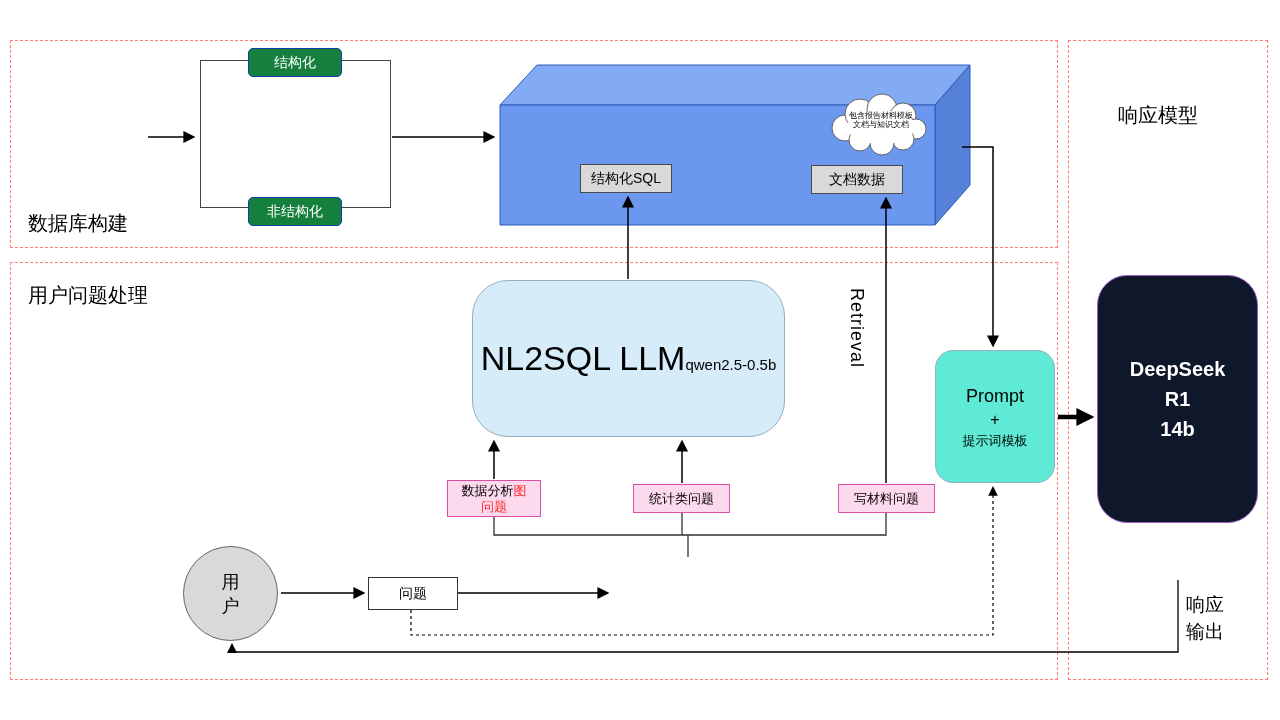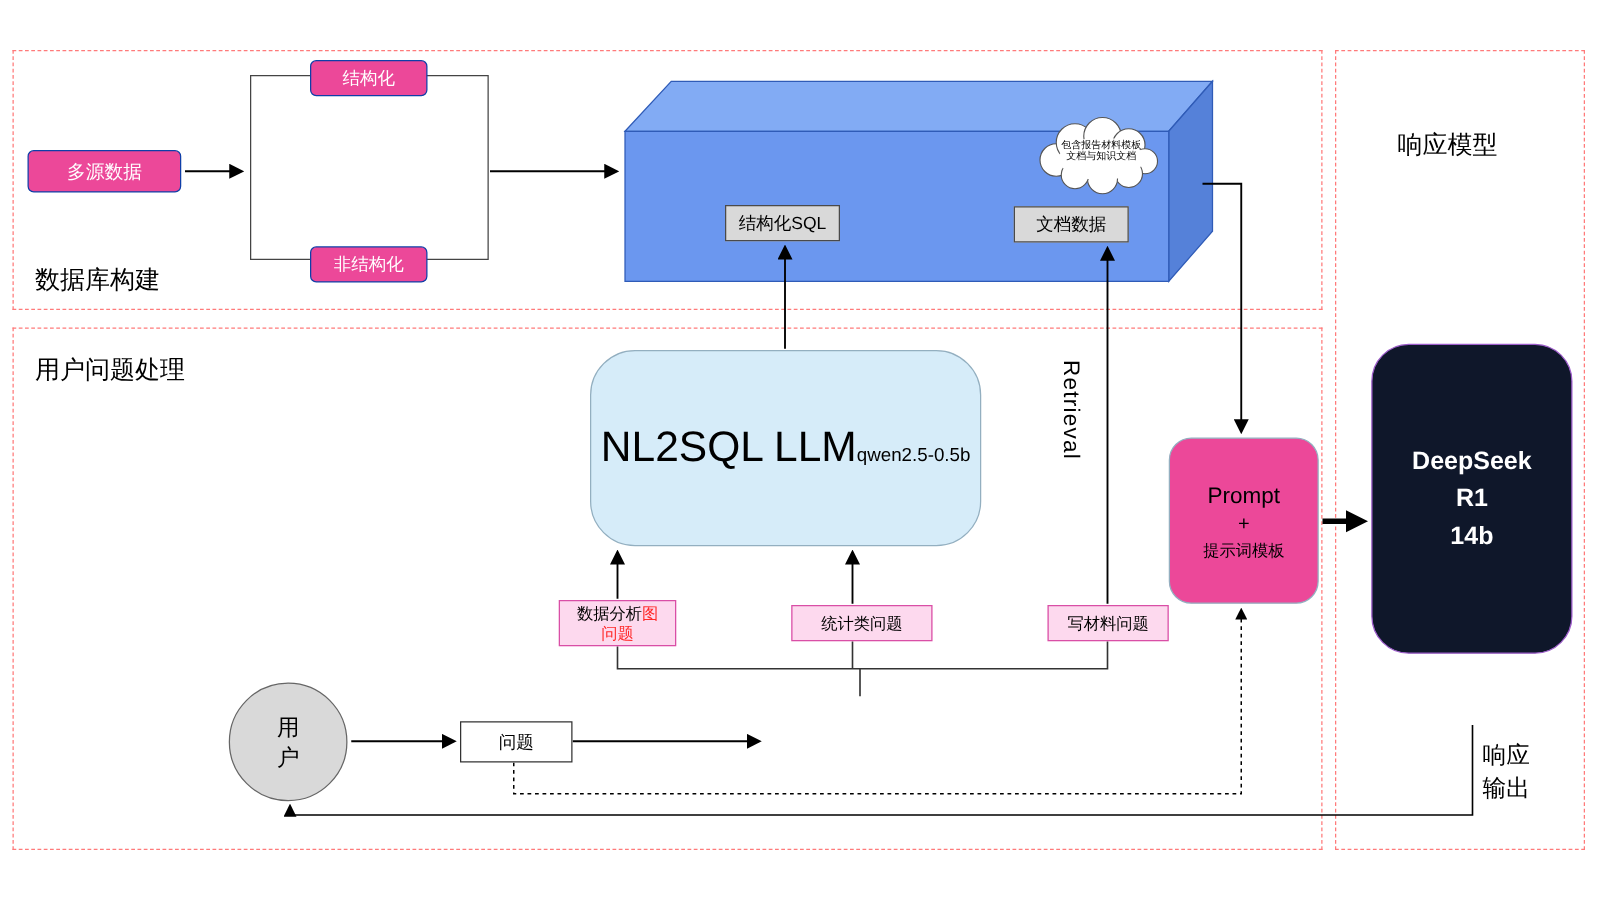--- a/index.html
+++ b/index.html
@@ -7,21 +7,21 @@
     position:relative;width:1280px;height:720px;background:#ffffff;
     font-family:"Liberation Sans", sans-serif;color:#000;overflow:hidden;
   }
   .region{position:absolute;border:1px dashed #ff7a7a;box-sizing:border-box;z-index:1;}
   .region-label{position:absolute;font-size:20px;color:#000;z-index:5;white-space:nowrap;}
   svg.layer{position:absolute;left:0;top:0;z-index:3;pointer-events:none;}
   .node{
     position:absolute;display:flex;align-items:center;justify-content:center;
     box-sizing:border-box;text-align:center;z-index:4;
   }
-  .blue-node{background:#ec4899;color:#fff;border:1px solid #0f3fa8;border-radius:5px;font-size:14px;}
+  .blue-node{background:#15803d;color:#fff;border:1px solid #0f3fa8;border-radius:5px;font-size:14px;}
   .gray-box{background:#d9d9d9;border:1px solid #4a4a4a;font-size:14px;color:#000;}
   .pink-box{background:#fdd9ee;border:1px solid #d94fa6;font-size:13px;line-height:16px;color:#000;}
   .split-rect{position:absolute;border:1px solid #444;background:transparent;z-index:2;box-sizing:border-box;}
   .panel-blue{background:#d6ecf9;border:1px solid #93afc0;text-align:right;}
   .purple{background:#bd7de6;border:1px solid #9c5cc9;}
   .white-box{background:#fff;border:1px solid #333;font-size:14px;}
   .col{display:flex;flex-direction:column;align-items:center;justify-content:center;}
   .db-label{position:absolute;z-index:5;font-size:20px;text-align:center;color:#000;}
   .cloud-text{
     position:absolute;z-index:5;font-size:8px;line-height:9px;text-align:center;
@@ -84,21 +84,20 @@
     <line x1="682" y1="483" x2="682" y2="442" stroke="#000" stroke-width="1.5" marker-end="url(#arrow)"></line>
     <path d="M688,557 L688,535 M494,517 L494,535 L886,535 L886,513 M682,513 L682,535" fill="none" stroke="#333" stroke-width="1.3"></path>
     <line x1="281" y1="593" x2="363" y2="593" stroke="#000" stroke-width="1.5" marker-end="url(#arrow)"></line>
     <line x1="458" y1="593" x2="607" y2="593" stroke="#000" stroke-width="1.5" marker-end="url(#arrow)"></line>
     <path d="M962,147 L993,147 L993,345" fill="none" stroke="#000" stroke-width="1.5" marker-end="url(#arrow)"></path>
     <line x1="1058" y1="417" x2="1089" y2="417" stroke="#000" stroke-width="4.5" marker-end="url(#arrow-thick)"></line>
     <path d="M411,610 L411,635 L993,635 L993,488" fill="none" stroke="#000" stroke-width="1.2" stroke-dasharray="3,3" marker-end="url(#arrow)"></path>
     <path d="M1178,580 L1178,652 L232,652 L232,645" fill="none" stroke="#000" stroke-width="1.3" marker-end="url(#arrow)"></path>
   </svg>
 
-  <div class="node blue-node" style="left:22px;top:120px;width:123px;height:34px;font-size:15px;">多源数据</div>
 
   <div class="split-rect" style="left:200px;top:60px;width:191px;height:148px;"></div>
 
   <div class="node blue-node" style="left:248px;top:48px;width:94px;height:29px;">结构化</div>
   <div class="node blue-node" style="left:248px;top:197px;width:94px;height:29px;">非结构化</div>
 
 
   <div class="node gray-box" style="left:580px;top:164px;width:92px;height:29px;">结构化SQL</div>
   <div class="node gray-box" style="left:811px;top:165px;width:92px;height:29px;">文档数据</div>
 
@@ -106,34 +105,34 @@
 
   <div class="node panel-blue" style="left:472px;top:280px;width:313px;height:157px;border-radius:36px;">
     <span style="display:flex;align-items:baseline;">
       <span style="font-size:34px;">NL2SQL LLM</span>
       <span style="font-size:15px;">qwen2.5-0.5b</span>
     </span>
   </div>
 
   <div class="vertical-text" style="left:846px;top:288px;">Retrieval</div>
 
-  <div class="node panel-blue col" style="left:935px;top:350px;width:120px;height:133px;border-radius:18px;background:#ec4899;">
+  <div class="node panel-blue col" style="left:935px;top:350px;width:120px;height:133px;border-radius:18px;background:#5eead4;">
     <span style="font-size:18px;line-height:26px;">Prompt</span>
     <span style="font-size:16px;line-height:22px;">+</span>
     <span style="font-size:13px;line-height:20px;">提示词模板</span>
   </div>
 
   <div class="node pink-box col" style="left:447px;top:480px;width:94px;height:37px;">
     <span>
       <span>数据分析</span><span class="red">图</span>
     </span>
     <span class="red">问题</span>
   </div>
 
-  <div class="node pink-box" style="left:633px;top:484px;width:113px;height:29px;">统计类问题</div>
+  <div class="node pink-box" style="left:633px;top:484px;width:97px;height:29px;">统计类问题</div>
 
   <div class="node pink-box" style="left:838px;top:484px;width:97px;height:29px;">写材料问题</div>
 
 
   <div class="node col" style="left:183px;top:546px;width:95px;height:95px;border-radius:50%;background:#d9d9d9;border:1px solid #666;">
     <span style="font-size:18px;line-height:24px;">用</span>
     <span style="font-size:18px;line-height:24px;">户</span>
   </div>
 
   <div class="node white-box" style="left:368px;top:577px;width:90px;height:33px;">问题</div>

